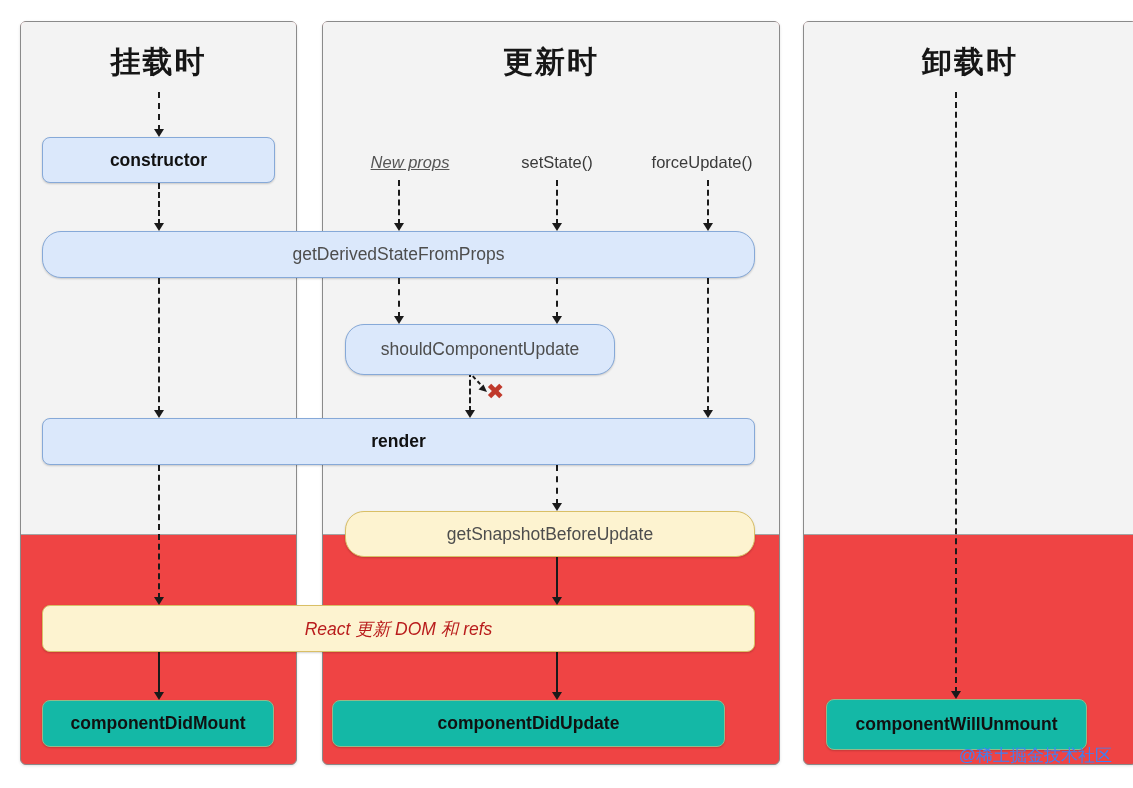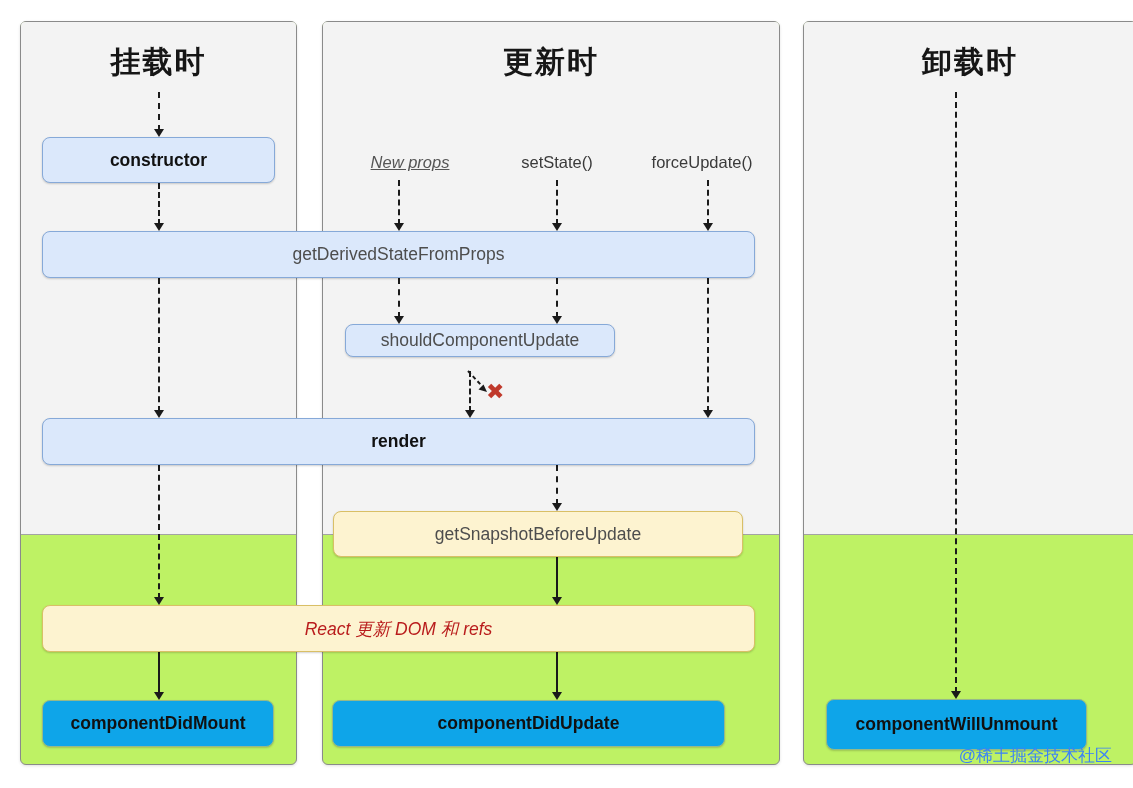--- a/index.html
+++ b/index.html
@@ -2,43 +2,43 @@
 <html><head>
 <meta charset="utf-8">
 <style>
   html,body{margin:0;padding:0;background:#ffffff;}
   .canvas{
     position:relative;width:1133px;height:788px;background:#ffffff;overflow:hidden;
     font-family:"Liberation Sans","DejaVu Sans",sans-serif;
   }
   
   .column{
-    position:absolute;top:21px;height:744px;background:#bef264;
+    position:absolute;top:21px;height:744px;background:#ef4444;
     border:1.5px solid #8a8a8a;border-radius:6px;box-sizing:border-box;
     box-shadow:0 1px 3px rgba(0,0,0,0.12);
   }
   .phase-top{
     position:absolute;left:0;right:0;top:0;height:512px;background:#f3f3f3;
     border-bottom:1px solid #a3a3a3;border-radius:4px 4px 0 0;
   }
   .col-title{
     position:absolute;left:0;right:0;top:17px;height:46px;line-height:46px;
     text-align:center;font-size:30px;font-weight:600;color:#161616;letter-spacing:2px;
   }
   
   .node{
     position:absolute;box-sizing:border-box;border-radius:8px;
     display:flex;align-items:center;justify-content:center;
     font-size:17.5px;box-shadow:0 1px 2px rgba(0,0,0,0.18);
   }
   .node.blue{background:#dbe8fb;border:1.5px solid #86a9d8;}
   .node.yellow{background:#fdf3d0;border:1.5px solid #d9bf66;}
-  .node.green{background:#0ea5e9;border:1.5px solid #95b98a;}
+  .node.green{background:#14b8a6;border:1.5px solid #95b98a;}
   .node.bold{font-weight:700;color:#111111;}
-  .node.graytext{font-weight:400;color:#4d4d4d;}
+  .node.graytext{font-weight:400;color:#4d4d4d;border-radius:19px;}
   .node.italic{font-style:italic;font-weight:500;color:#b91c1c;}
   
   .trigger{
     position:absolute;top:152px;height:20px;line-height:20px;width:130px;
     text-align:center;font-size:16.5px;color:#3a3a3a;
   }
   .trigger.italic{font-style:italic;color:#555555;text-decoration:underline;}
   
   .arrow{position:absolute;width:2px;}
   .arrow .line{position:absolute;left:0;top:0;bottom:6px;width:0;border-left:2px dashed #1a1a1a;}
@@ -150,23 +150,23 @@
       <div class="head"></div>
     </div>
 
   <div class="arrow" style="left:955px;top:92px;height:607px">
       <div class="line"></div>
       <div class="head"></div>
     </div>
 
   <div class="node blue bold" style="left:42px;top:137px;width:233px;height:46px">constructor</div>
   <div class="node blue graytext" style="left:42px;top:231px;width:713px;height:47px">getDerivedStateFromProps</div>
-  <div class="node blue graytext" style="left:345px;top:324px;width:270px;height:33px">shouldComponentUpdate</div>
+  <div class="node blue graytext" style="left:345px;top:324px;width:270px;height:51px">shouldComponentUpdate</div>
   <div class="node blue bold" style="left:42px;top:418px;width:713px;height:47px">render</div>
-  <div class="node yellow graytext" style="left:333px;top:511px;width:410px;height:46px">getSnapshotBeforeUpdate</div>
+  <div class="node yellow graytext" style="left:345px;top:511px;width:410px;height:46px">getSnapshotBeforeUpdate</div>
   <div class="node yellow italic" style="left:42px;top:605px;width:713px;height:47px">React 更新 DOM 和 refs</div>
   <div class="node green bold" style="left:42px;top:700px;width:232px;height:47px">componentDidMount</div>
   <div class="node green bold" style="left:332px;top:700px;width:393px;height:47px">componentDidUpdate</div>
   <div class="node green bold" style="left:826px;top:699px;width:261px;height:51px">componentWillUnmount</div>
 
   <div class="watermark">@稀土掘金技术社区</div>
 
 </div>
 
 </body></html>

